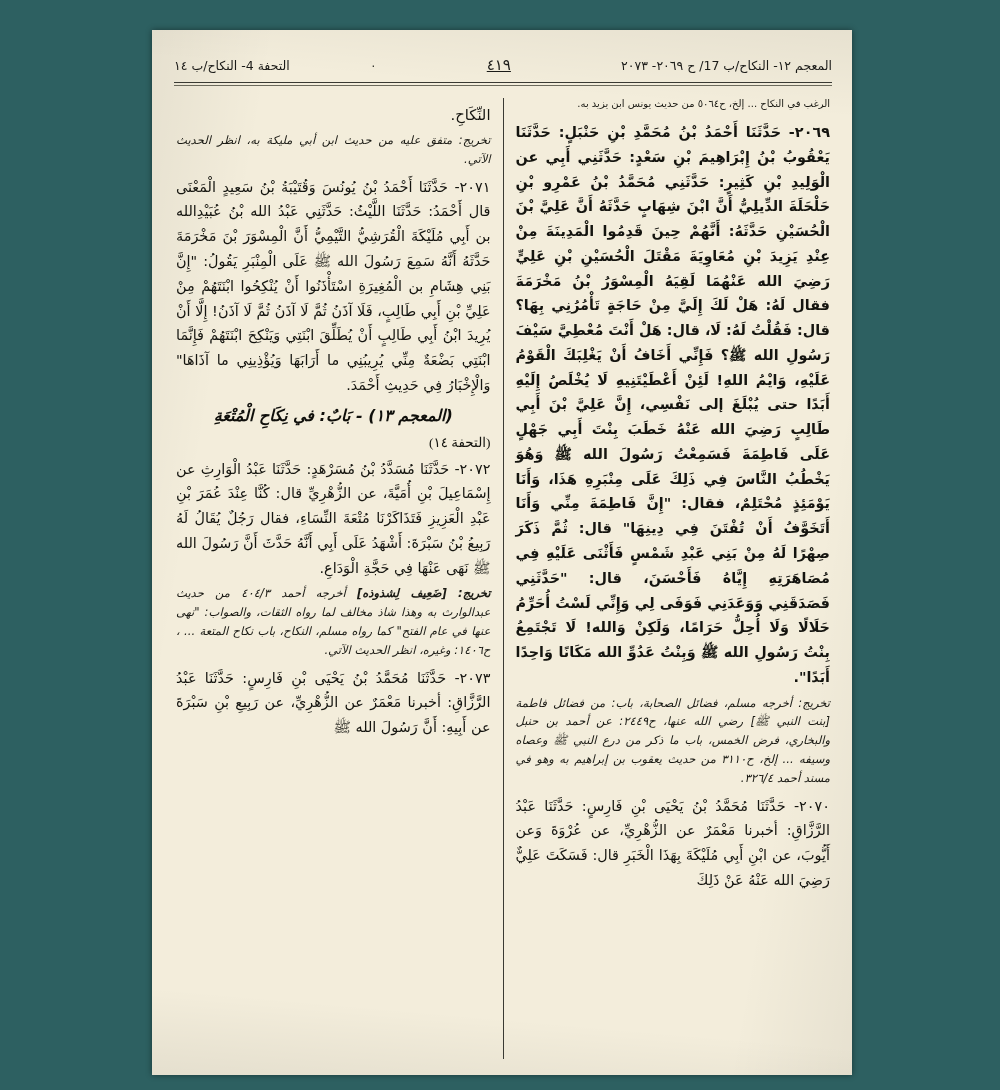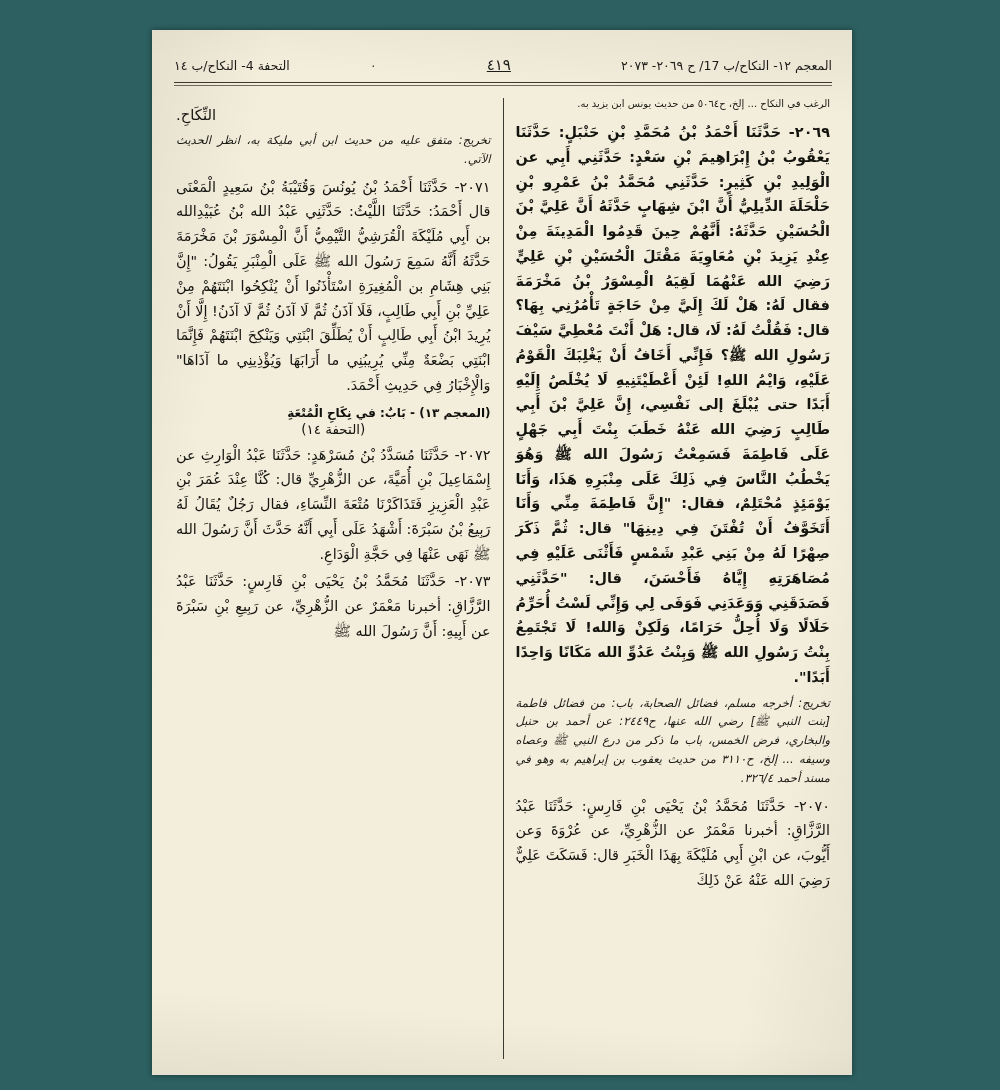--- a/index.html
+++ b/index.html
@@ -132,34 +132,37 @@
   .center-line {
     direction: rtl;
     text-align: center;
     font-size: 14.8px;
     line-height: 1.7;
     margin: 6px 0 2px 0;
     color: #14140f;
   }
   .chapter-title {
     direction: rtl;
-    font-size: 12px;
+    text-align: center;
+    font-size: 16px;
     font-weight: bold;
     margin: 8px 0 0 0;
     color: #0f0f0b;
+    font-style: italic;
   }
   .chapter-sub {
     direction: rtl;
-    text-align: center;
+    text-align: right;
     font-size: 13.5px;
-    margin: 1px 0 6px 0;
+    margin: 9px 0 6px 0;
     color: #14140f;
+    font-family: Liberation Serif, serif;
   }
   .rtl-right {
-    text-align: left;
+    text-align: right;
   }
   .col-top-note {
     direction: rtl;
     text-align: justify;
     font-size: 10px;
     line-height: 1.6;
     margin: 0 0 4px 0;
     color: #1a1a14;
   }
   .page-num-dot {
@@ -189,20 +192,25 @@
           <div class="small-note">تخريج: متفق عليه من حديث ابن أبي مليكة به، انظر الحديث الآتي.</div>
           <div class="body-text">٢٠٧١- حَدَّثَنَا أَحْمَدُ بْنُ يُونُسَ وَقُتَيْبَةُ بْنُ سَعِيدٍ الْمَعْنَى قال أَحْمَدُ: حَدَّثَنَا اللَّيْثُ: حَدَّثَنِي عَبْدُ الله بْنُ عُبَيْدِالله بن أَبِي مُلَيْكَةَ الْقُرَشِيُّ التَّيْمِيُّ أَنَّ الْمِسْوَرَ بْنَ مَخْرَمَةَ حَدَّثَهُ أَنَّهُ سَمِعَ رَسُولَ الله ﷺ عَلَى الْمِنْبَرِ يَقُولُ: "إِنَّ بَنِي هِشَامِ بن الْمُغِيرَةِ اسْتَأْذَنُوا أَنْ يُنْكِحُوا ابْنَتَهُمْ مِنْ عَلِيِّ بْنِ أَبِي طَالِبٍ، فَلَا آذَنُ ثُمَّ لَا آذَنُ ثُمَّ لَا آذَنُ! إِلَّا أَنْ يُرِيدَ ابْنُ أَبِي طَالِبٍ أَنْ يُطَلِّقَ ابْنَتِي وَيَنْكِحَ ابْنَتَهُمْ فَإِنَّمَا ابْنَتِي بَضْعَةٌ مِنِّي يُرِيبُنِي ما أَرَابَهَا وَيُؤْذِينِي ما آذَاهَا" وَالْإِخْبَارُ فِي حَدِيثِ أَحْمَدَ.</div>
 
           <div class="chapter-title">
             <span>(المعجم ١٣) -</span>
             <span>بَابٌ: في نِكَاحِ الْمُتْعَةِ</span>
           </div>
           <div class="chapter-sub">(التحفة ١٤)</div>
 
           <div class="body-text">٢٠٧٢- حَدَّثَنَا مُسَدَّدُ بْنُ مُسَرْهَدٍ: حَدَّثَنَا عَبْدُ الْوَارِثِ عن إِسْمَاعِيلَ بْنِ أُمَيَّةَ، عن الزُّهْرِيِّ قال: كُنَّا عِنْدَ عُمَرَ بْنِ عَبْدِ الْعَزِيزِ فَتَذَاكَرْنَا مُتْعَةَ النِّسَاءِ، فقال رَجُلٌ يُقَالُ لَهُ رَبِيعُ بْنُ سَبْرَةَ: أَشْهَدُ عَلَى أَبِي أَنَّهُ حَدَّثَ أَنَّ رَسُولَ الله ﷺ نَهَى عَنْهَا فِي حَجَّةِ الْوَدَاعِ.</div>
+          <div class="small-note">
+            <span class="takhrij-label">تخريج:</span>
+            <span class="takhrij-label">[ضَعِيف لِشذوذه]</span>
+            <span>أخرجه أحمد ٤٠٤/٣ من حديث عبدالوارث به وهذا شاذ مخالف لما رواه الثقات، والصواب: "نهى عنها في عام الفتح" كما رواه مسلم، النكاح، باب نكاح المتعة ... ، ح١٤٠٦: وغيره، انظر الحديث الآتي.</span>
+          </div>
           <div class="body-text">٢٠٧٣- حَدَّثَنَا مُحَمَّدُ بْنُ يَحْيَى بْنِ فَارِسٍ: حَدَّثَنَا عَبْدُ الرَّزَّاقِ: أخبرنا مَعْمَرٌ عن الزُّهْرِيِّ، عن رَبِيعِ بْنِ سَبْرَةَ عن أَبِيهِ: أَنَّ رَسُولَ الله ﷺ</div>
         </div>
 
         <div class="col-divider"></div>
 
         <div class="col">
           <div class="col-top-note">الرغب في النكاح ... إلخ، ح٥٠٦٤ من حديث يونس ابن يزيد به.</div>
           <div class="body-text first">٢٠٦٩- حَدَّثَنَا أَحْمَدُ بْنُ مُحَمَّدِ بْنِ حَنْبَلٍ: حَدَّثَنَا يَعْقُوبُ بْنُ إِبْرَاهِيمَ بْنِ سَعْدٍ: حَدَّثَنِي أَبِي عن الْوَلِيدِ بْنِ كَثِيرٍ: حَدَّثَنِي مُحَمَّدُ بْنُ عَمْرِو بْنِ حَلْحَلَةَ الدِّيلِيُّ أَنَّ ابْنَ شِهَابٍ حَدَّثَهُ أَنَّ عَلِيَّ بْنَ الْحُسَيْنِ حَدَّثَهُ: أَنَّهُمْ حِينَ قَدِمُوا الْمَدِينَةَ مِنْ عِنْدِ يَزِيدَ بْنِ مُعَاوِيَةَ مَقْتَلَ الْحُسَيْنِ بْنِ عَلِيٍّ رَضِيَ الله عَنْهُمَا لَقِيَهُ الْمِسْوَرُ بْنُ مَخْرَمَةَ فقال لَهُ: هَلْ لَكَ إِلَيَّ مِنْ حَاجَةٍ تَأْمُرُنِي بِهَا؟ قال: فَقُلْتُ لَهُ: لَا، قال: هَلْ أَنْتَ مُعْطِيَّ سَيْفَ رَسُولِ الله ﷺ؟ فَإِنِّي أَخَافُ أَنْ يَغْلِبَكَ الْقَوْمُ عَلَيْهِ، وَايْمُ اللهِ! لَئِنْ أَعْطَيْتَنِيهِ لَا يُخْلَصُ إِلَيْهِ أَبَدًا حتى يُبْلَغَ إلى نَفْسِي، إِنَّ عَلِيَّ بْنَ أَبِي طَالِبٍ رَضِيَ الله عَنْهُ خَطَبَ بِنْتَ أَبِي جَهْلٍ عَلَى فَاطِمَةَ فَسَمِعْتُ رَسُولَ الله ﷺ وَهُوَ يَخْطُبُ النَّاسَ فِي ذَلِكَ عَلَى مِنْبَرِهِ هَذَا، وَأَنَا يَوْمَئِذٍ مُحْتَلِمٌ، فقال: "إِنَّ فَاطِمَةَ مِنِّي وَأَنَا أَتَخَوَّفُ أَنْ تُفْتَنَ فِي دِينِهَا" قال: ثُمَّ ذَكَرَ صِهْرًا لَهُ مِنْ بَنِي عَبْدِ شَمْسٍ فَأَثْنَى عَلَيْهِ فِي مُصَاهَرَتِهِ إِيَّاهُ فَأَحْسَنَ، قال: "حَدَّثَنِي فَصَدَقَنِي وَوَعَدَنِي فَوَفَى لِي وَإِنِّي لَسْتُ أُحَرِّمُ حَلَالًا وَلَا أُحِلُّ حَرَامًا، وَلَكِنْ وَالله! لَا تَجْتَمِعُ بِنْتُ رَسُولِ الله ﷺ وَبِنْتُ عَدُوِّ الله مَكَانًا وَاحِدًا أَبَدًا".</div>
           <div class="small-note">تخريج: أخرجه مسلم، فضائل الصحابة، باب: من فضائل فاطمة [بنت النبي ﷺ] رضي الله عنها، ح٢٤٤٩: عن أحمد بن حنبل والبخاري، فرض الخمس، باب ما ذكر من درع النبي ﷺ وعصاه وسيفه ... إلخ، ح٣١١٠ من حديث يعقوب بن إبراهيم به وهو في مسند أحمد ٣٢٦/٤.</div>
           <div class="body-text">٢٠٧٠- حَدَّثَنَا مُحَمَّدُ بْنُ يَحْيَى بْنِ فَارِسٍ: حَدَّثَنَا عَبْدُ الرَّزَّاقِ: أخبرنا مَعْمَرٌ عن الزُّهْرِيِّ، عن عُرْوَةَ وَعن أَيُّوبَ، عن ابْنِ أَبِي مُلَيْكَةَ بِهَذَا الْخَبَرِ قال: فَسَكَتَ عَلِيٌّ رَضِيَ الله عَنْهُ عَنْ ذَلِكَ</div>

